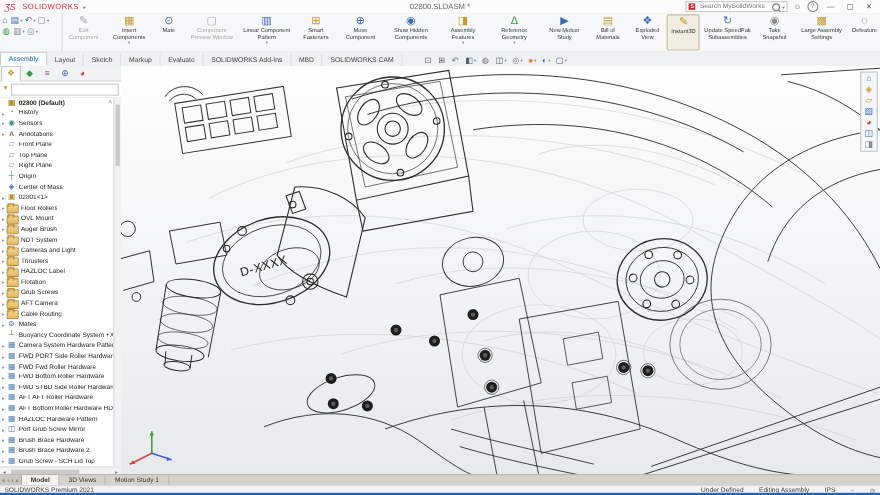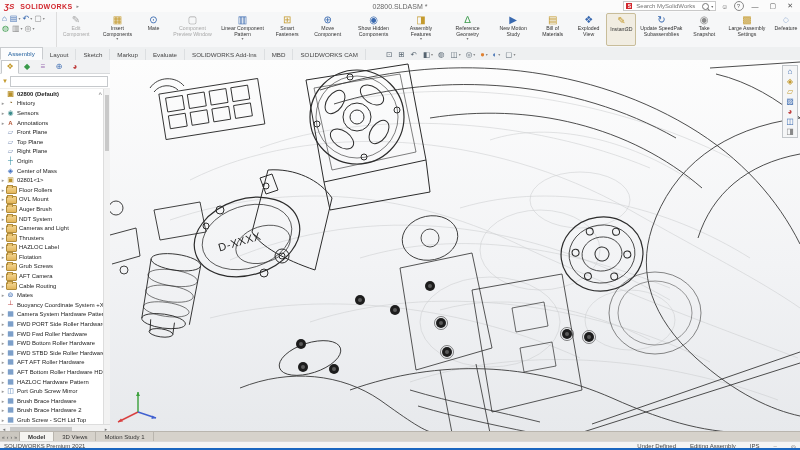--- a/index.html
+++ b/index.html
@@ -2,21 +2,21 @@
 <html><head>
 <meta charset="utf-8">
 <style>
   html,body{margin:0;padding:0;}
   body{width:800px;height:450px;position:relative;overflow:hidden;
        font-family:"Liberation Sans",sans-serif;background:#fff;color:#333;
        -webkit-font-smoothing:antialiased;}
   
   .titlebar{position:absolute;top:0;left:0;right:0;height:12px;background:#fbfbfb;
             border-bottom:1px solid #e3e3e3;display:flex;align-items:center;font-size:7px;}
-  .logo{display:flex;align-items:center;gap:6px;margin-left:4px;color:#d1272e;font-weight:bold;}
+  .logo{display:flex;align-items:center;gap:6px;margin-left:4px;color:#d1272e;font-weight:normal;}
   .logo .mark{font-style:italic;font-size:8px;}
   .logo .lname{letter-spacing:.4px;font-size:7px;}
   .logo-expand{color:#888;font-size:5px;margin-left:4px;}
   .wtitle{position:absolute;left:0;right:0;text-align:center;color:#666;font-size:7px;}
   .tb-right{margin-left:auto;display:flex;align-items:center;gap:5px;margin-right:4px;z-index:2;}
   .searchbox{display:flex;align-items:center;gap:2px;border:1px solid #c9c9c9;background:#fff;
              height:8px;padding:0 2px;}
   .sw-badge{width:6px;height:6px;background:#d1272e;color:#fff;font-size:5px;line-height:6px;
             text-align:center;font-weight:bold;}
   .searchbox input{border:none;outline:none;width:62px;font-size:6px;color:#777;

